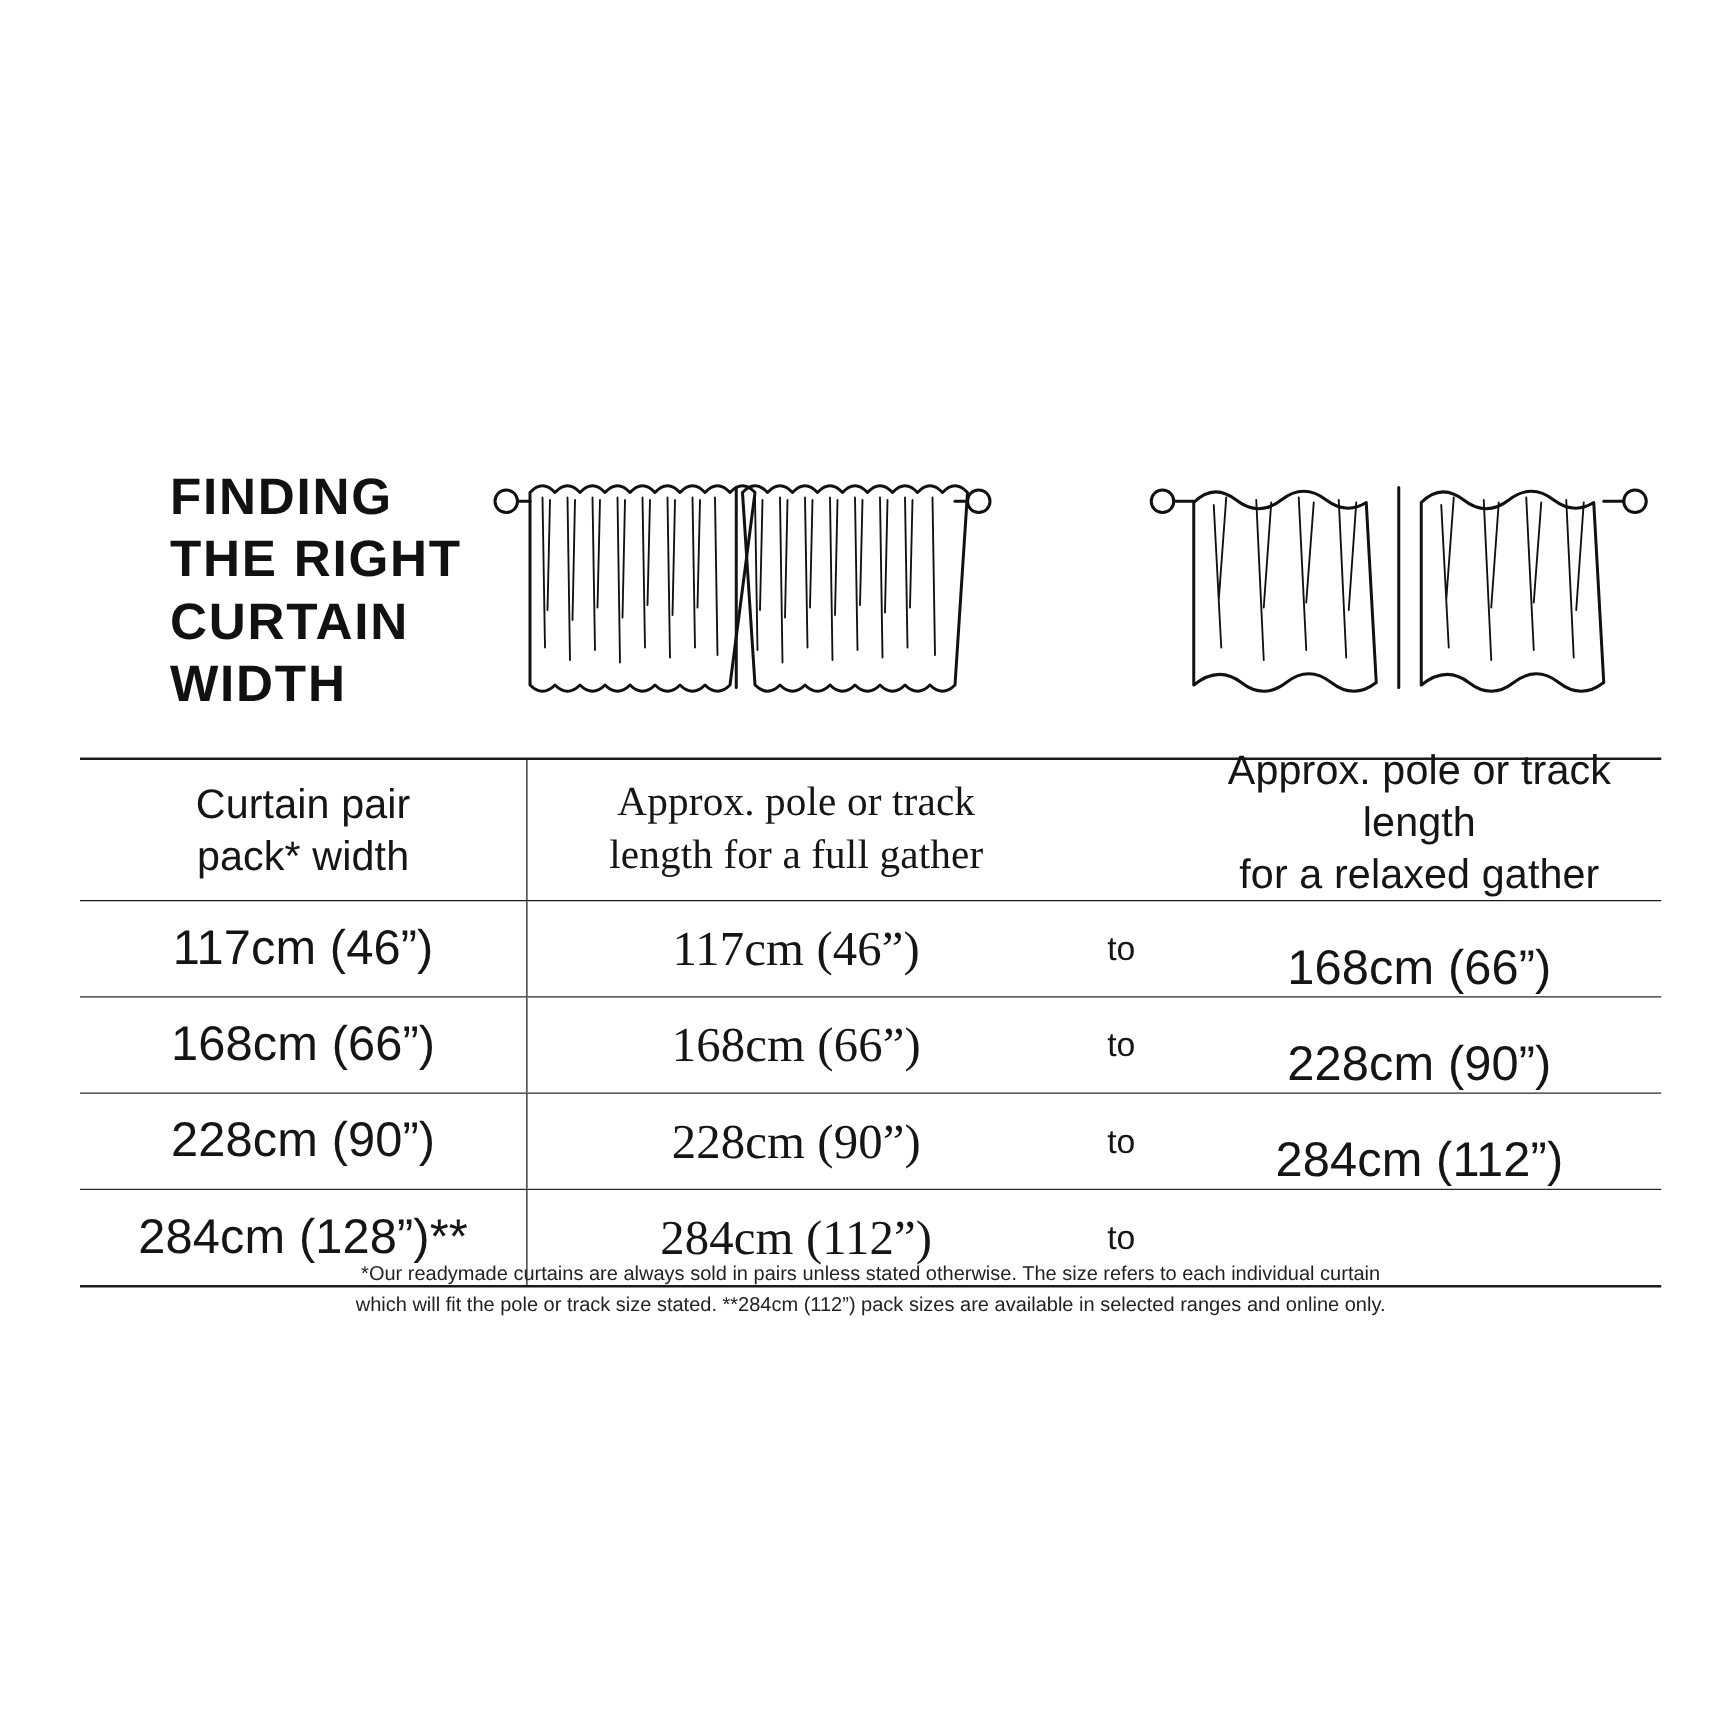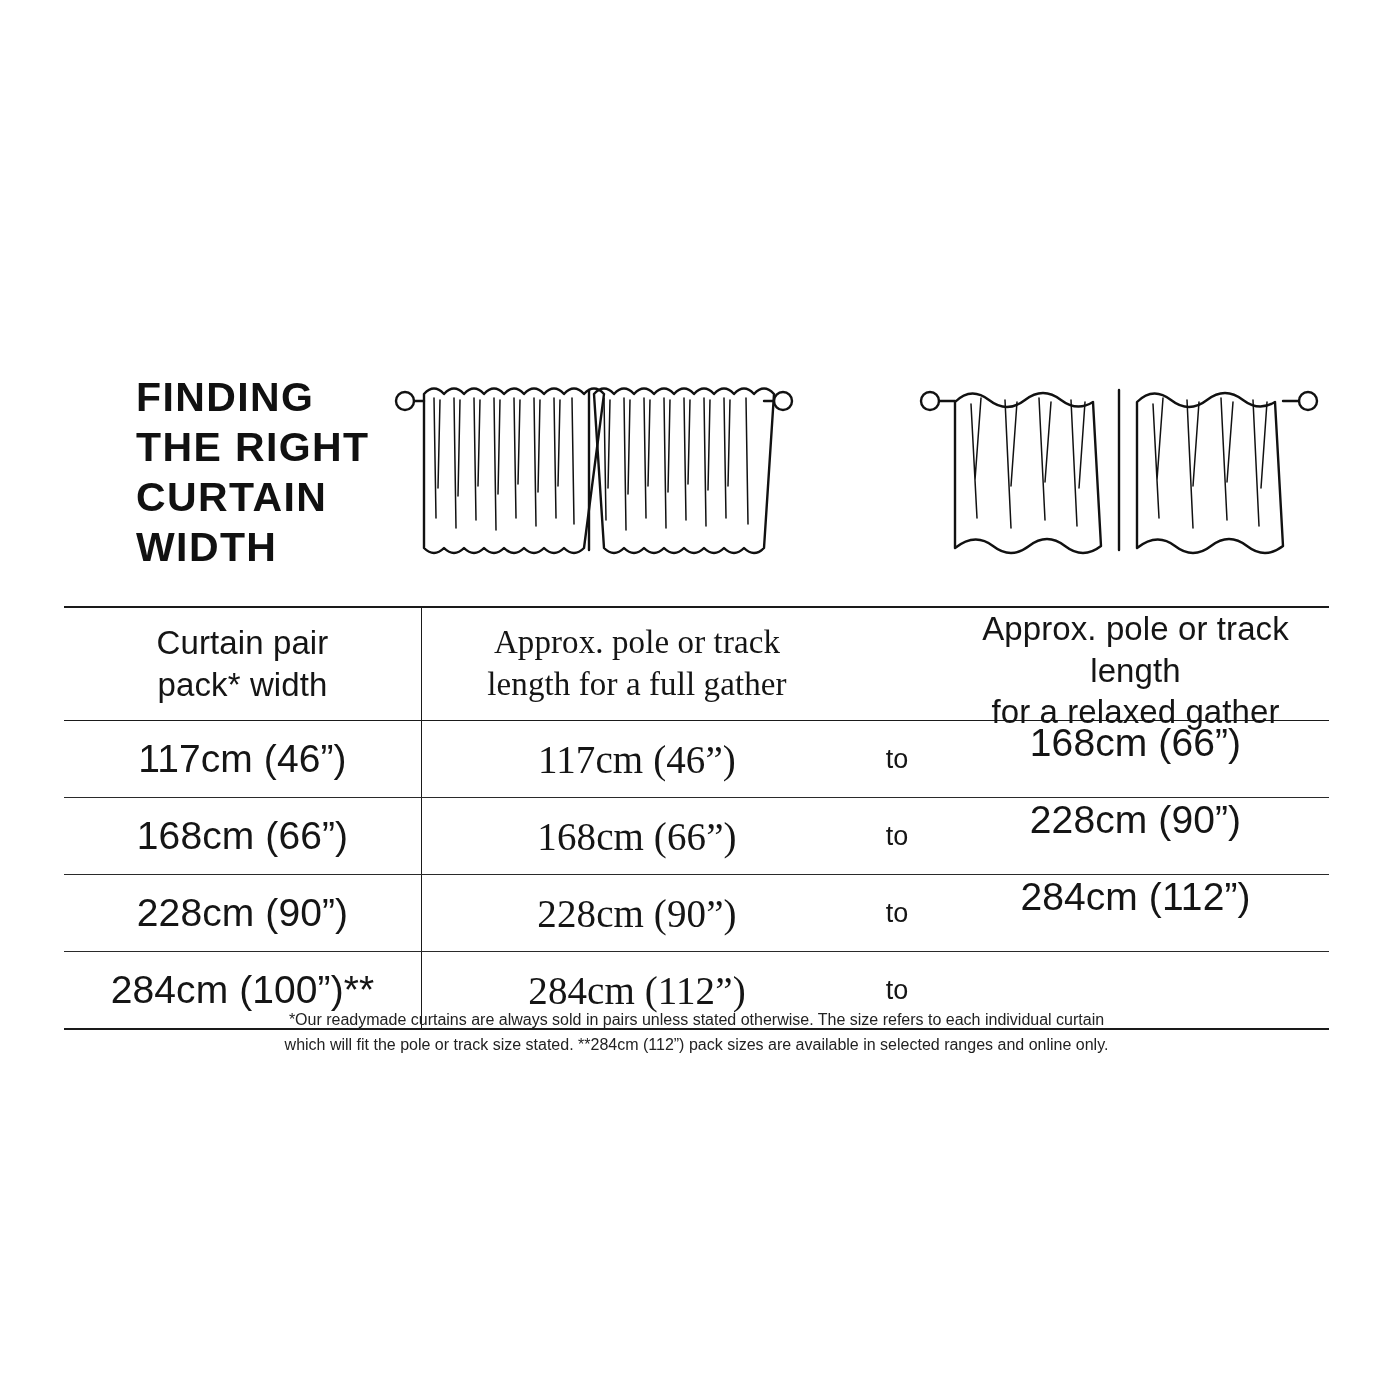--- a/index.html
+++ b/index.html
@@ -113,21 +113,21 @@
   .col-to {
     width: 90px;
     display: flex;
     align-items: center;
     justify-content: center;
     text-align: center;
   }
   .col-c {
     flex: 1;
     display: flex;
-    align-items: flex-start;
+    align-items: flex-end;
     justify-content: center;
     text-align: center;
     box-sizing: border-box;
   }
 
   .head-row .col-a,
   .head-row .col-b,
   .head-row .col-c,
   .head-row .col-to {
     height: 112px;
@@ -325,21 +325,21 @@
           <span class="to-text">to</span>
         </div>
         <div class="col-c">
           <span class="cell-text">284cm (112”)</span>
         </div>
       </div>
     </div>
 
     <div class="row data-row">
       <div class="col-a">
-        <span class="cell-text">284cm (100”)**</span>
+        <span class="cell-text">284cm (128”)**</span>
       </div>
       <div class="col-rest">
         <div class="col-b">
           <span class="cell-text">284cm (112”)</span>
         </div>
         <div class="col-to">
           <span class="to-text">to</span>
         </div>
       </div>
     </div>

